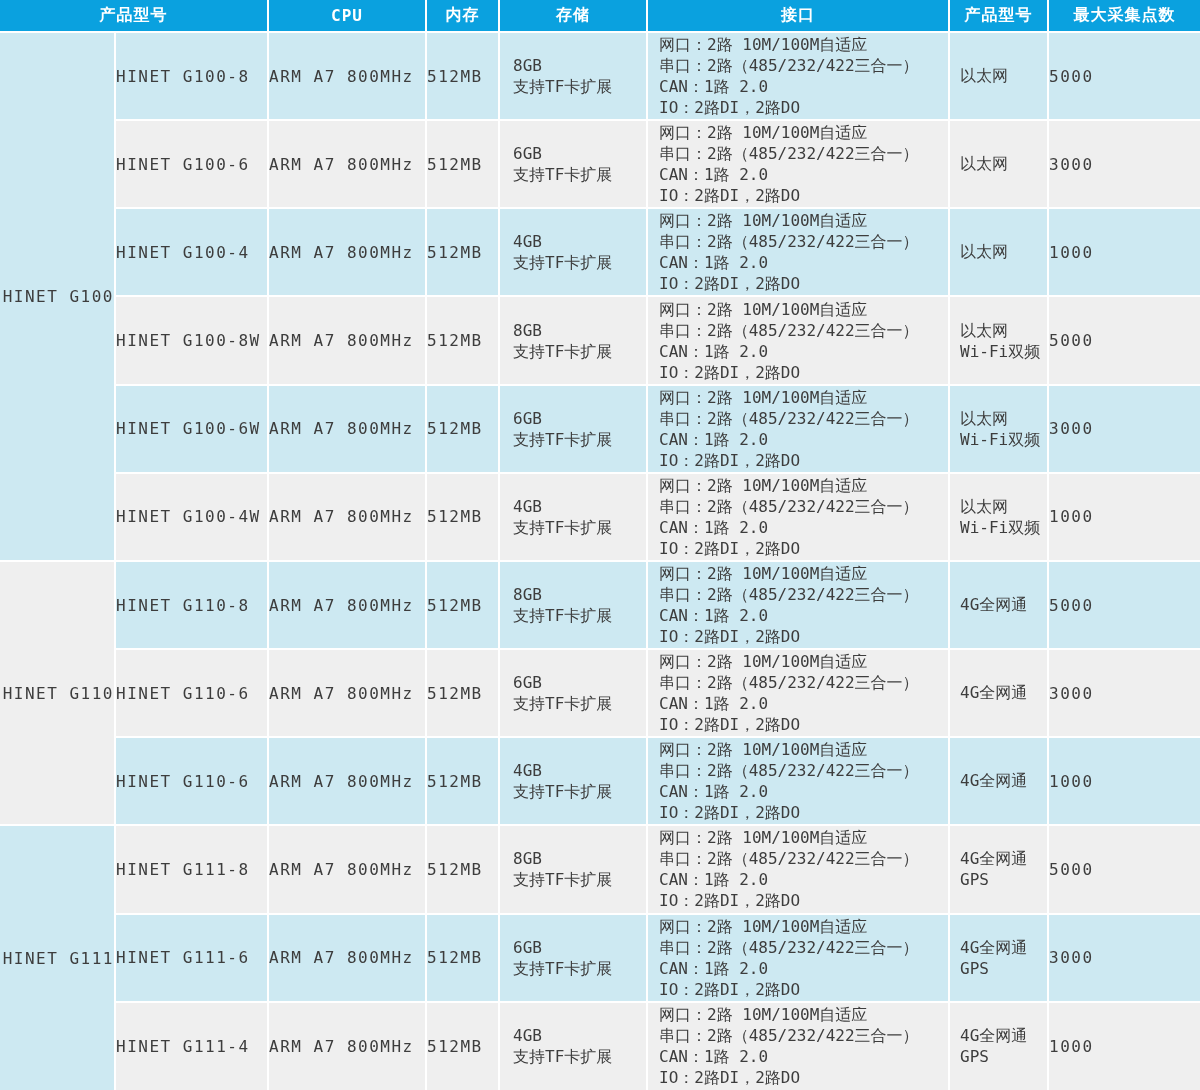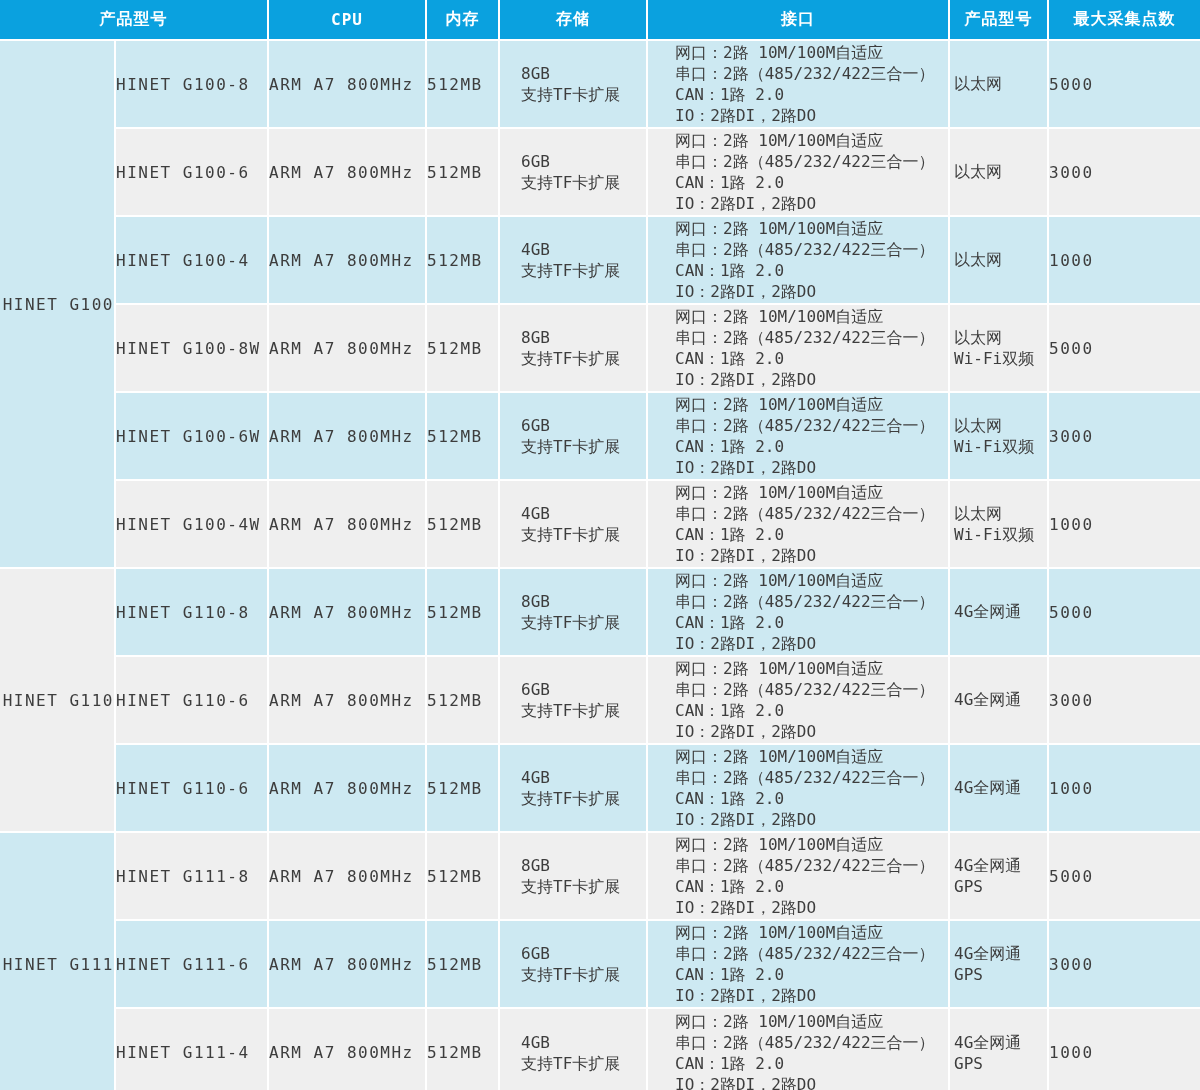--- a/index.html
+++ b/index.html
@@ -9,35 +9,35 @@
     --row-gray:#efefef;
     --border:#ffffff;
     --text:#3d3d3d;
   }
   *{box-sizing:border-box;margin:0;padding:0;}
   html,body{width:1200px;height:1090px;overflow:hidden;background:#fff;}
   body{font-family:"DejaVu Sans Mono","DejaVu Sans","Liberation Sans",sans-serif;color:var(--text);}
   table{width:1200px;height:1090px;table-layout:fixed;border-collapse:collapse;border-style:hidden;}
   th,td{border:2px solid var(--border);overflow:hidden;}
   thead th{
-    height:40px;background:var(--header-bg);color:var(--header-text);
+    height:32px;background:var(--header-bg);color:var(--header-text);
     font-size:16px;font-weight:bold;text-align:center;letter-spacing:1px;
     white-space:nowrap;
   }
   tbody td{height:88px;font-size:16px;vertical-align:middle;}
   tr.row-cyan > td{background:var(--row-cyan);}
   tr.row-gray > td{background:var(--row-gray);}
   td.group-cell{ text-align:right;letter-spacing:1.5px;white-space:nowrap; }
   td.block-cyan{background:var(--row-cyan) !important;}
   td.block-gray{background:var(--row-gray) !important;}
   td.c-center{letter-spacing:1.5px;white-space:nowrap;}
   td.c-left{text-align:left;}
-  td.storage-cell{padding-left:21px;}
-  td.interface-cell{padding-left:27px;}
-  td.comm-cell{padding-left:4px;}
+  td.storage-cell{padding-left:13px;}
+  td.interface-cell{padding-left:11px;}
+  td.comm-cell{padding-left:10px;}
   .cell-line{white-space:nowrap;line-height:21px;}
 </style>
 </head>
 <body>
 
 <table>
   <colgroup>
     <col style="width:115px">
     <col style="width:153px">
     <col style="width:158px">

